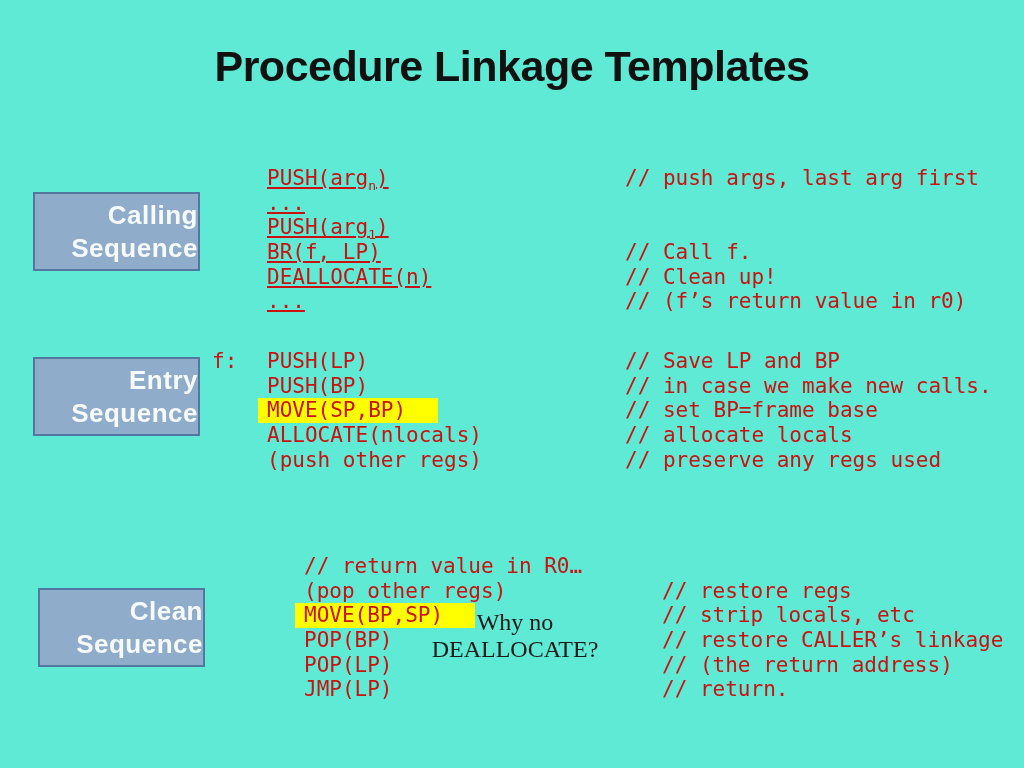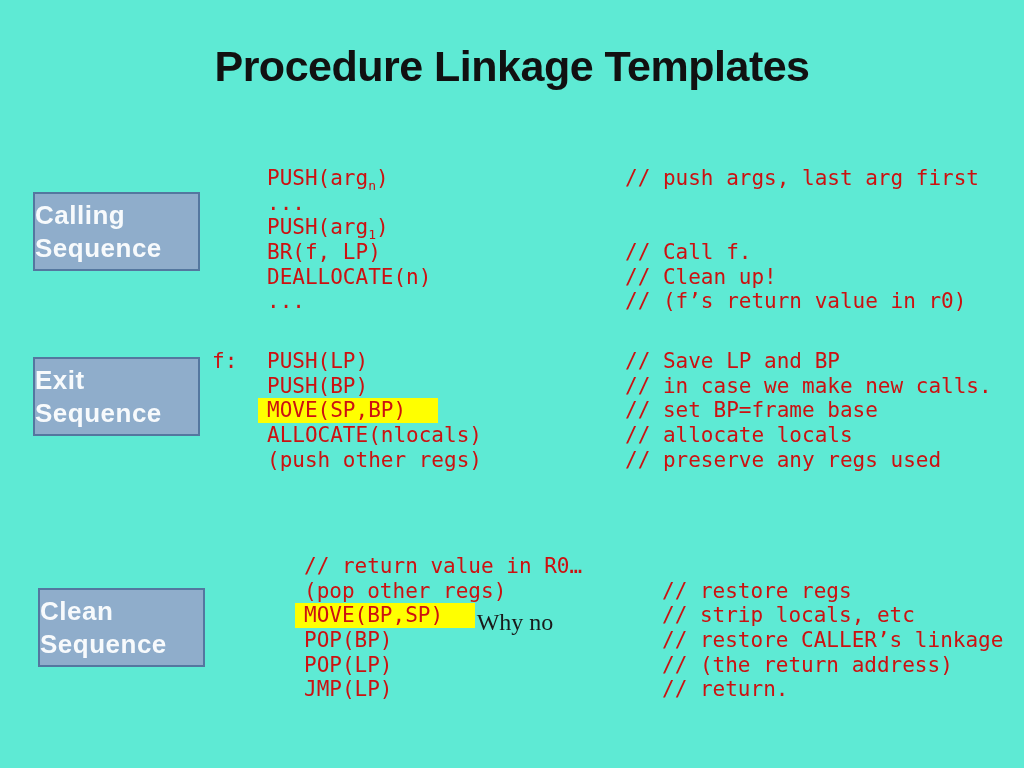--- a/index.html
+++ b/index.html
@@ -8,33 +8,33 @@
     font-family:"Liberation Sans", sans-serif; overflow:hidden;
   }
   .title {
     position:absolute; top:40px; left:0; width:1024px; text-align:center;
     font-size:43px; font-weight:bold; letter-spacing:-0.5px; color:#111111;
     line-height:52px;
   }
   .seq-box {
     position:absolute; width:163px; height:75px;
     background:#8fadcb; border:2px solid #54779f;
-    display:flex; flex-direction:column; justify-content:center; align-items:flex-start;
+    display:flex; flex-direction:column; justify-content:center; align-items:flex-end;
     color:#f7fafc; font-weight:bold; font-size:26px; line-height:33px;
     letter-spacing:0.5px; text-align:center;
   }
   #box-calling { left:33px; top:192px; }
   #box-entry   { left:33px; top:357px; }
   #box-exit    { left:38px; top:588px; }
   .code-block {
     position:absolute; left:267px;
     font-family:"DejaVu Sans Mono", monospace;
     font-size:21px; line-height:24.65px; color:#cc1111; white-space:pre;
   }
-  #block-calling { top:166px; }
+  #block-calling { top:166px;text-decoration:underline; }
   #block-entry   { top:349px; }
   #block-exit    { top:554px;margin-left:37px; }
   .line { position:relative; height:24.65px; }
   .comment { position:absolute; left:358px; top:0; }
   .hl {
     display:inline-block; background:#ffff00;
     margin-left:-9px; padding-left:9px; padding-right:32px;
   }
   sub { font-size:0.62em; }
   .f-label {
@@ -54,32 +54,33 @@
 <div id="slide">
 
   <div class="title">Procedure Linkage Templates</div>
 
   <div class="seq-box" id="box-calling">
     <div>Calling</div>
     <div>Sequence</div>
   </div>
 
   <div class="seq-box" id="box-entry">
-    <div>Exit</div>
+    <div>Entry</div>
     <div>Sequence</div>
   </div>
 
   <div class="seq-box" id="box-exit">
     <div>Clean</div>
     <div>Sequence</div>
   </div>
 
   <div class="f-label">f:</div>
 
   <div class="code-block" id="block-calling"><div class="line"><span class="code">PUSH(arg<sub>n</sub>)</span><span class="comment">// push args, last arg first</span></div><div class="line"><span class="code">...</span></div><div class="line"><span class="code">PUSH(arg<sub>1</sub>)</span></div><div class="line"><span class="code">BR(f, LP)</span><span class="comment">// Call f.</span></div><div class="line"><span class="code">DEALLOCATE(n)</span><span class="comment">// Clean up!</span></div><div class="line"><span class="code">...</span><span class="comment">// (f’s return value in r0)</span></div></div>
   <div class="code-block" id="block-entry"><div class="line"><span class="code">PUSH(LP)</span><span class="comment">// Save LP and BP</span></div><div class="line"><span class="code">PUSH(BP)</span><span class="comment">// in case we make new calls.</span></div><div class="line"><span class="code hl">MOVE(SP,BP)</span><span class="comment">// set BP=frame base</span></div><div class="line"><span class="code">ALLOCATE(nlocals)</span><span class="comment">// allocate locals</span></div><div class="line"><span class="code">(push other regs)</span><span class="comment">// preserve any regs used</span></div></div>
   <div class="code-block" id="block-exit"><div class="line"><span class="code">// return value in R0…</span></div><div class="line"><span class="code">(pop other regs)</span><span class="comment">// restore regs</span></div><div class="line"><span class="code hl">MOVE(BP,SP)</span><span class="comment">// strip locals, etc</span></div><div class="line"><span class="code">POP(BP)</span><span class="comment">// restore CALLER’s linkage</span></div><div class="line"><span class="code">POP(LP)</span><span class="comment">// (the return address)</span></div><div class="line"><span class="code">JMP(LP)</span><span class="comment">// return.</span></div></div>
 
   <div class="note">
     <div>Why no</div>
+    <div>DEALLOCATE?</div>
   </div>
 
 </div>
 
 </body></html>

